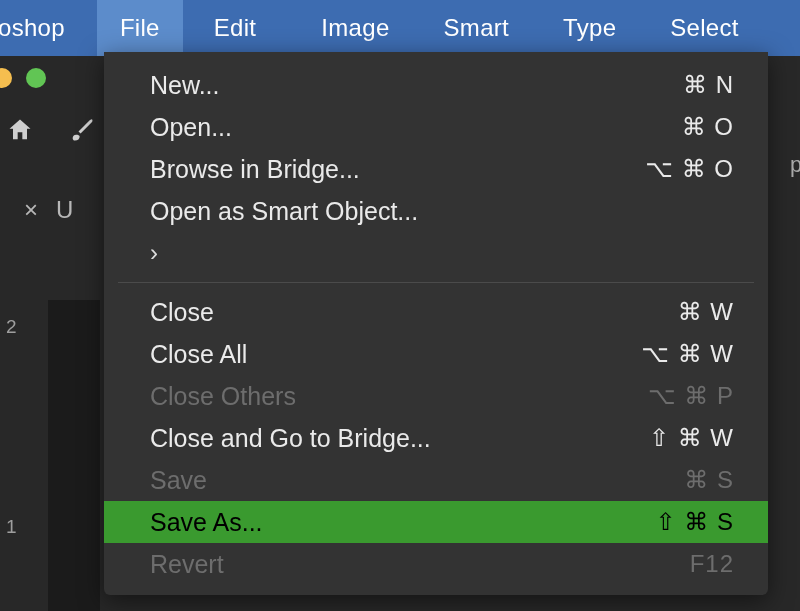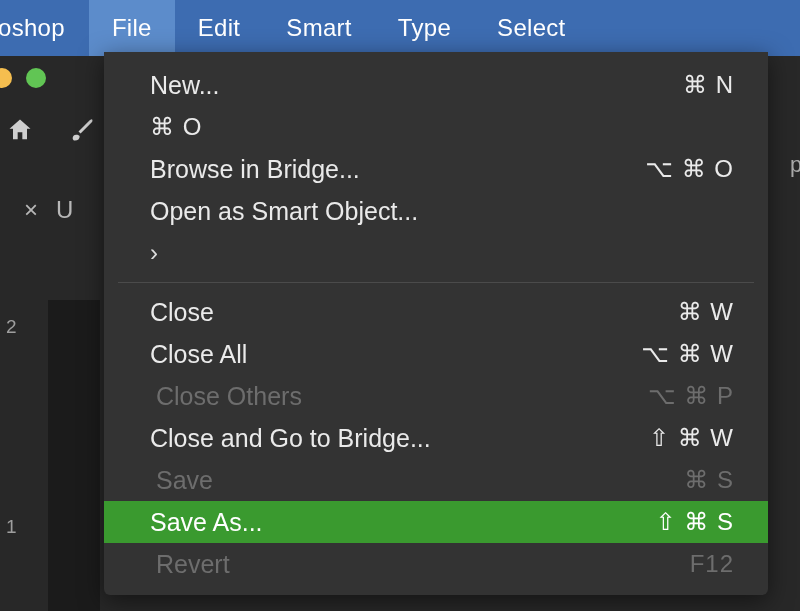--- a/index.html
+++ b/index.html
@@ -27,20 +27,21 @@
     .menubar .app-name {
       padding: 0 24px 0 0;
       margin-left: -2px;
     }
     .menubar .menu-item {
       padding: 0 23px;
       height: 100%;
       display: flex;
       align-items: center;
       cursor: default;
+      margin-left: 8px;
     }
     .menubar .menu-item.active {
       background: #5c8ccb;
     }
     .menubar .spacer-img { padding-left: 34px; }
 
     .window-controls {
       position: absolute;
       top: 60px;
       left: 0;
@@ -130,25 +131,24 @@
       padding: 6px 34px 6px 46px;
       font-size: 25px;
       color: #eaeaea;
       min-height: 42px;
       cursor: default;
       font-weight: 500;
       text-align: right;
     }
     .dropdown .row.disabled {
       color: #6d6d6d;
-      margin-left: 6px;
     }
     .dropdown .row.highlight {
       background: #3a9a2f;
-      color: #ffffff;
+      color: #000000;
     }
     .dropdown .row .shortcut {
       font-size: 24px;
       letter-spacing: 1px;
       display: flex;
       align-items: center;
       gap: 2px;
     }
     .dropdown .row.disabled .shortcut { color: #6d6d6d; }
     .dropdown hr {
@@ -162,20 +162,21 @@
       padding-right: 2px;
     }
   </style>
 </head>
 <body>
 
 <div class="menubar">
   <span class="app-name">oshop</span>
   <span class="menu-item active">File</span>
   <span class="menu-item">Edit</span>
+  <span class="menu-item spacer-img">Image</span>
   <span class="menu-item">Smart</span>
   <span class="menu-item">Type</span>
   <span class="menu-item">Select</span>
 </div>
 
 <div class="window-controls">
   <div class="traffic-light traffic-yellow"></div>
   <div class="traffic-light traffic-green"></div>
 </div>
 
@@ -205,20 +206,21 @@
 </div>
 
 <div class="canvas-strip"></div>
 
 <div class="dropdown" id="dropdown">
     <div class="row">
       <span>New...</span>
       <span class="shortcut">⌘ N</span>
     </div>
     <div class="row">
+      <span>Open...</span>
       <span class="shortcut">⌘ O</span>
     </div>
     <div class="row">
       <span>Browse in Bridge...</span>
       <span class="shortcut">⌥ ⌘ O</span>
     </div>
     <div class="row">
       <span>Open as Smart Object...</span>
       <span class="shortcut"></span>
     </div>

